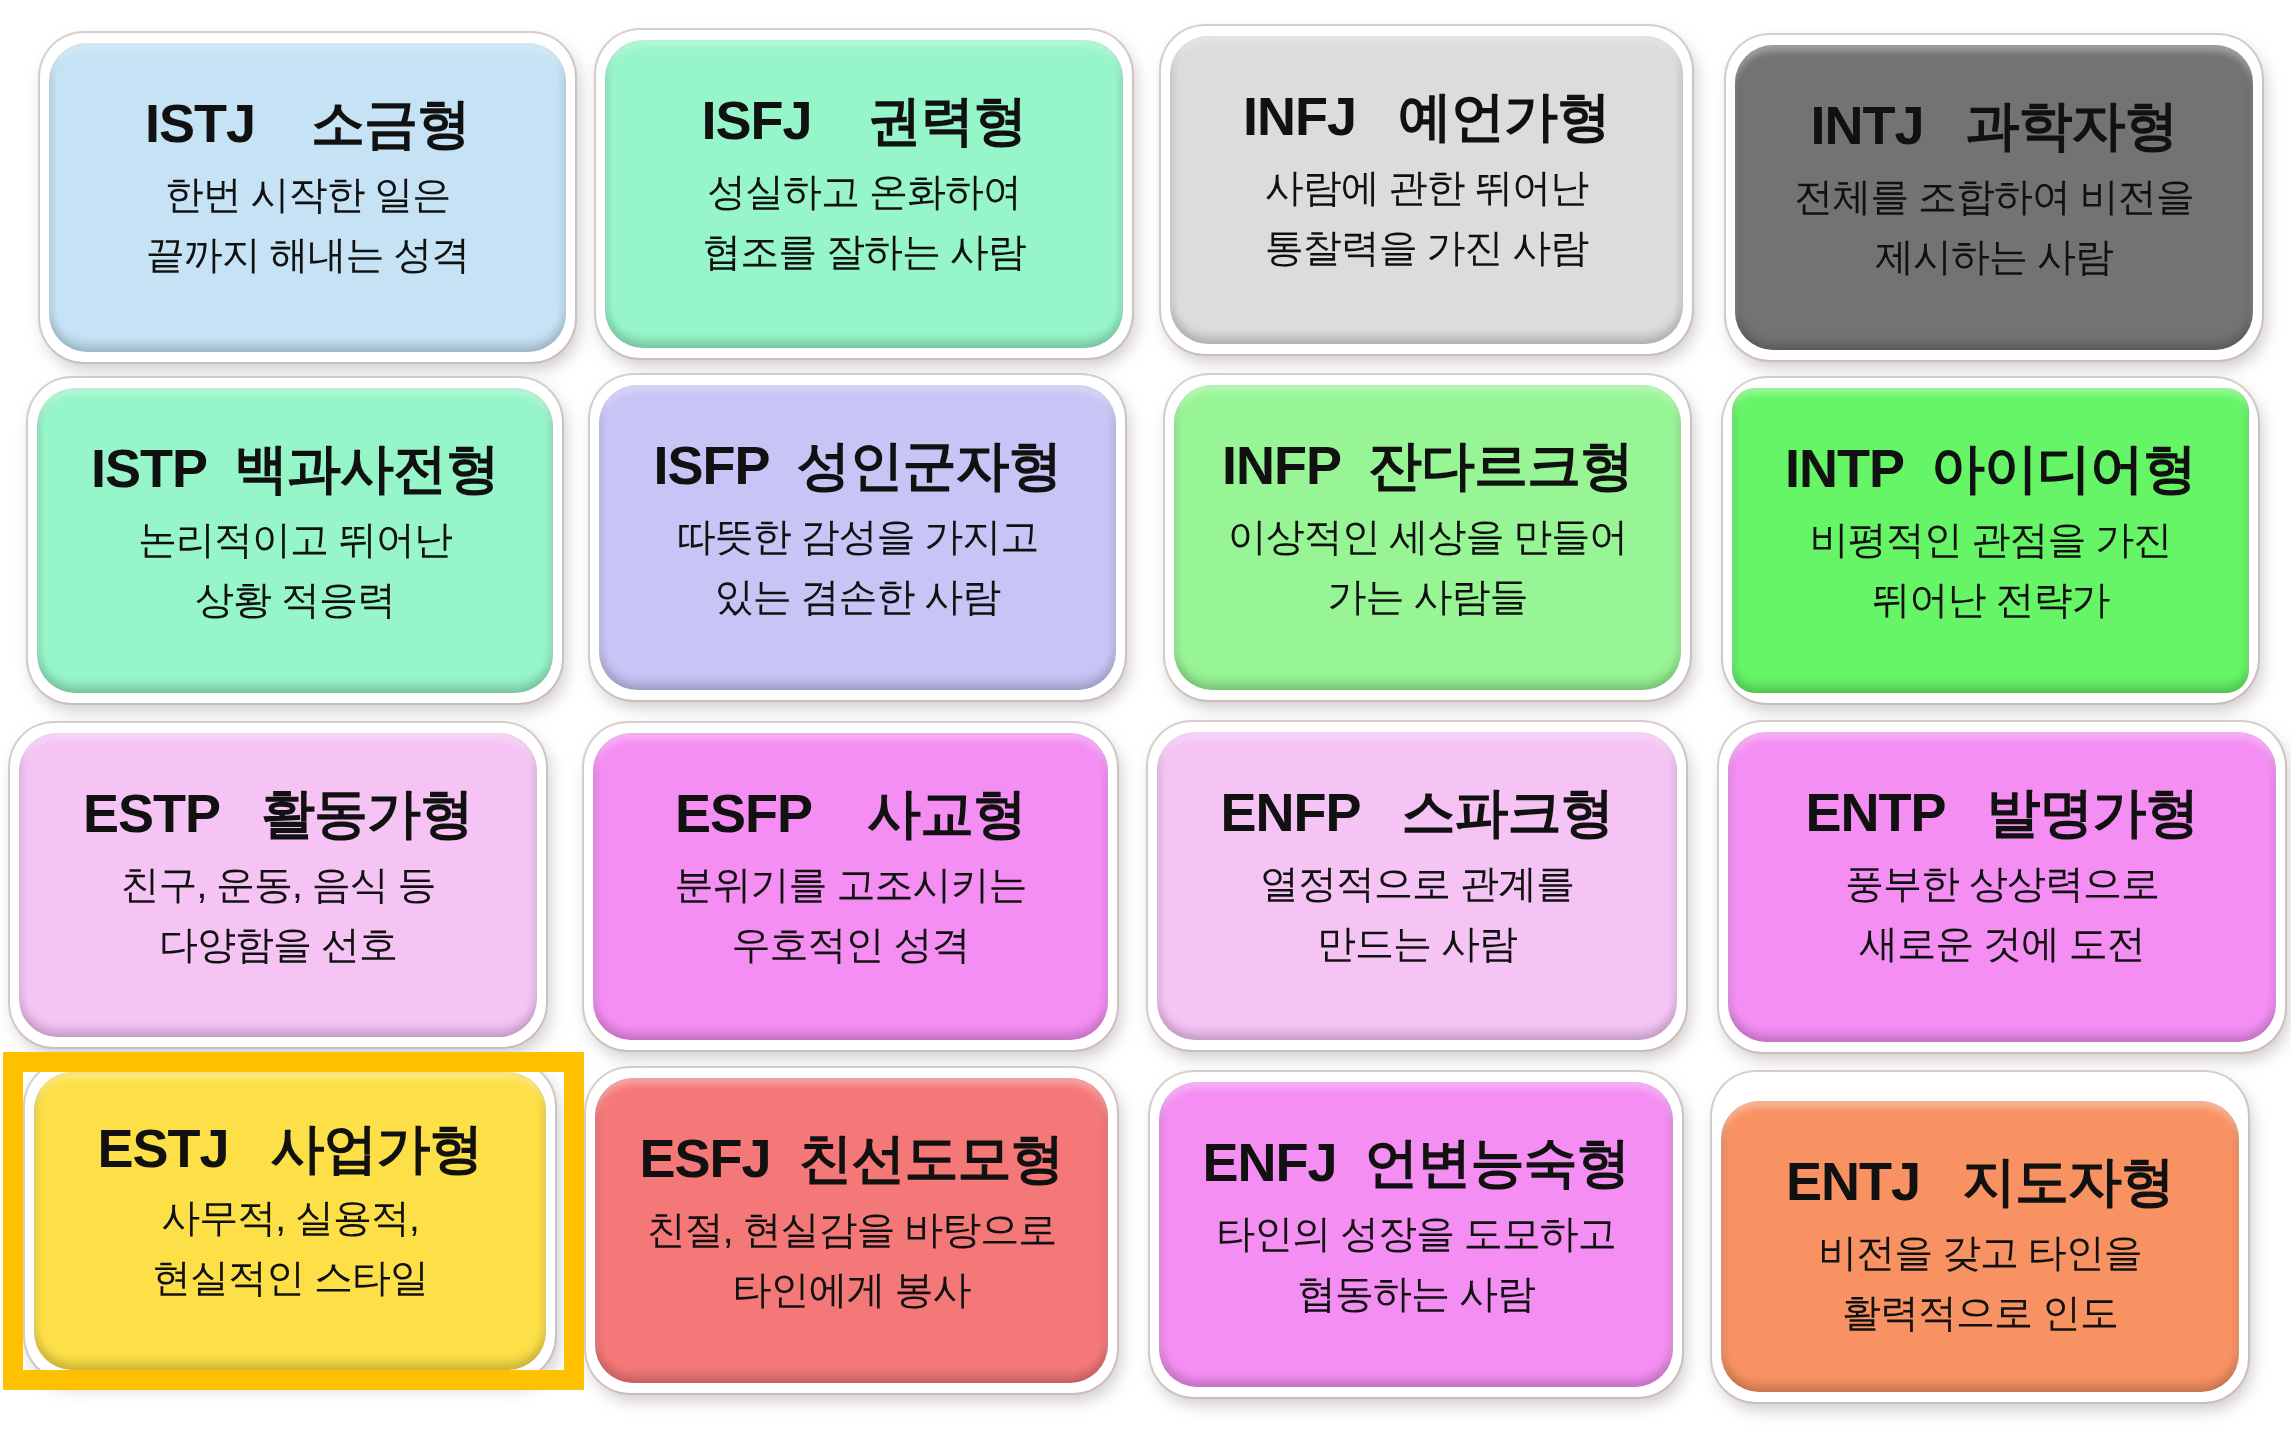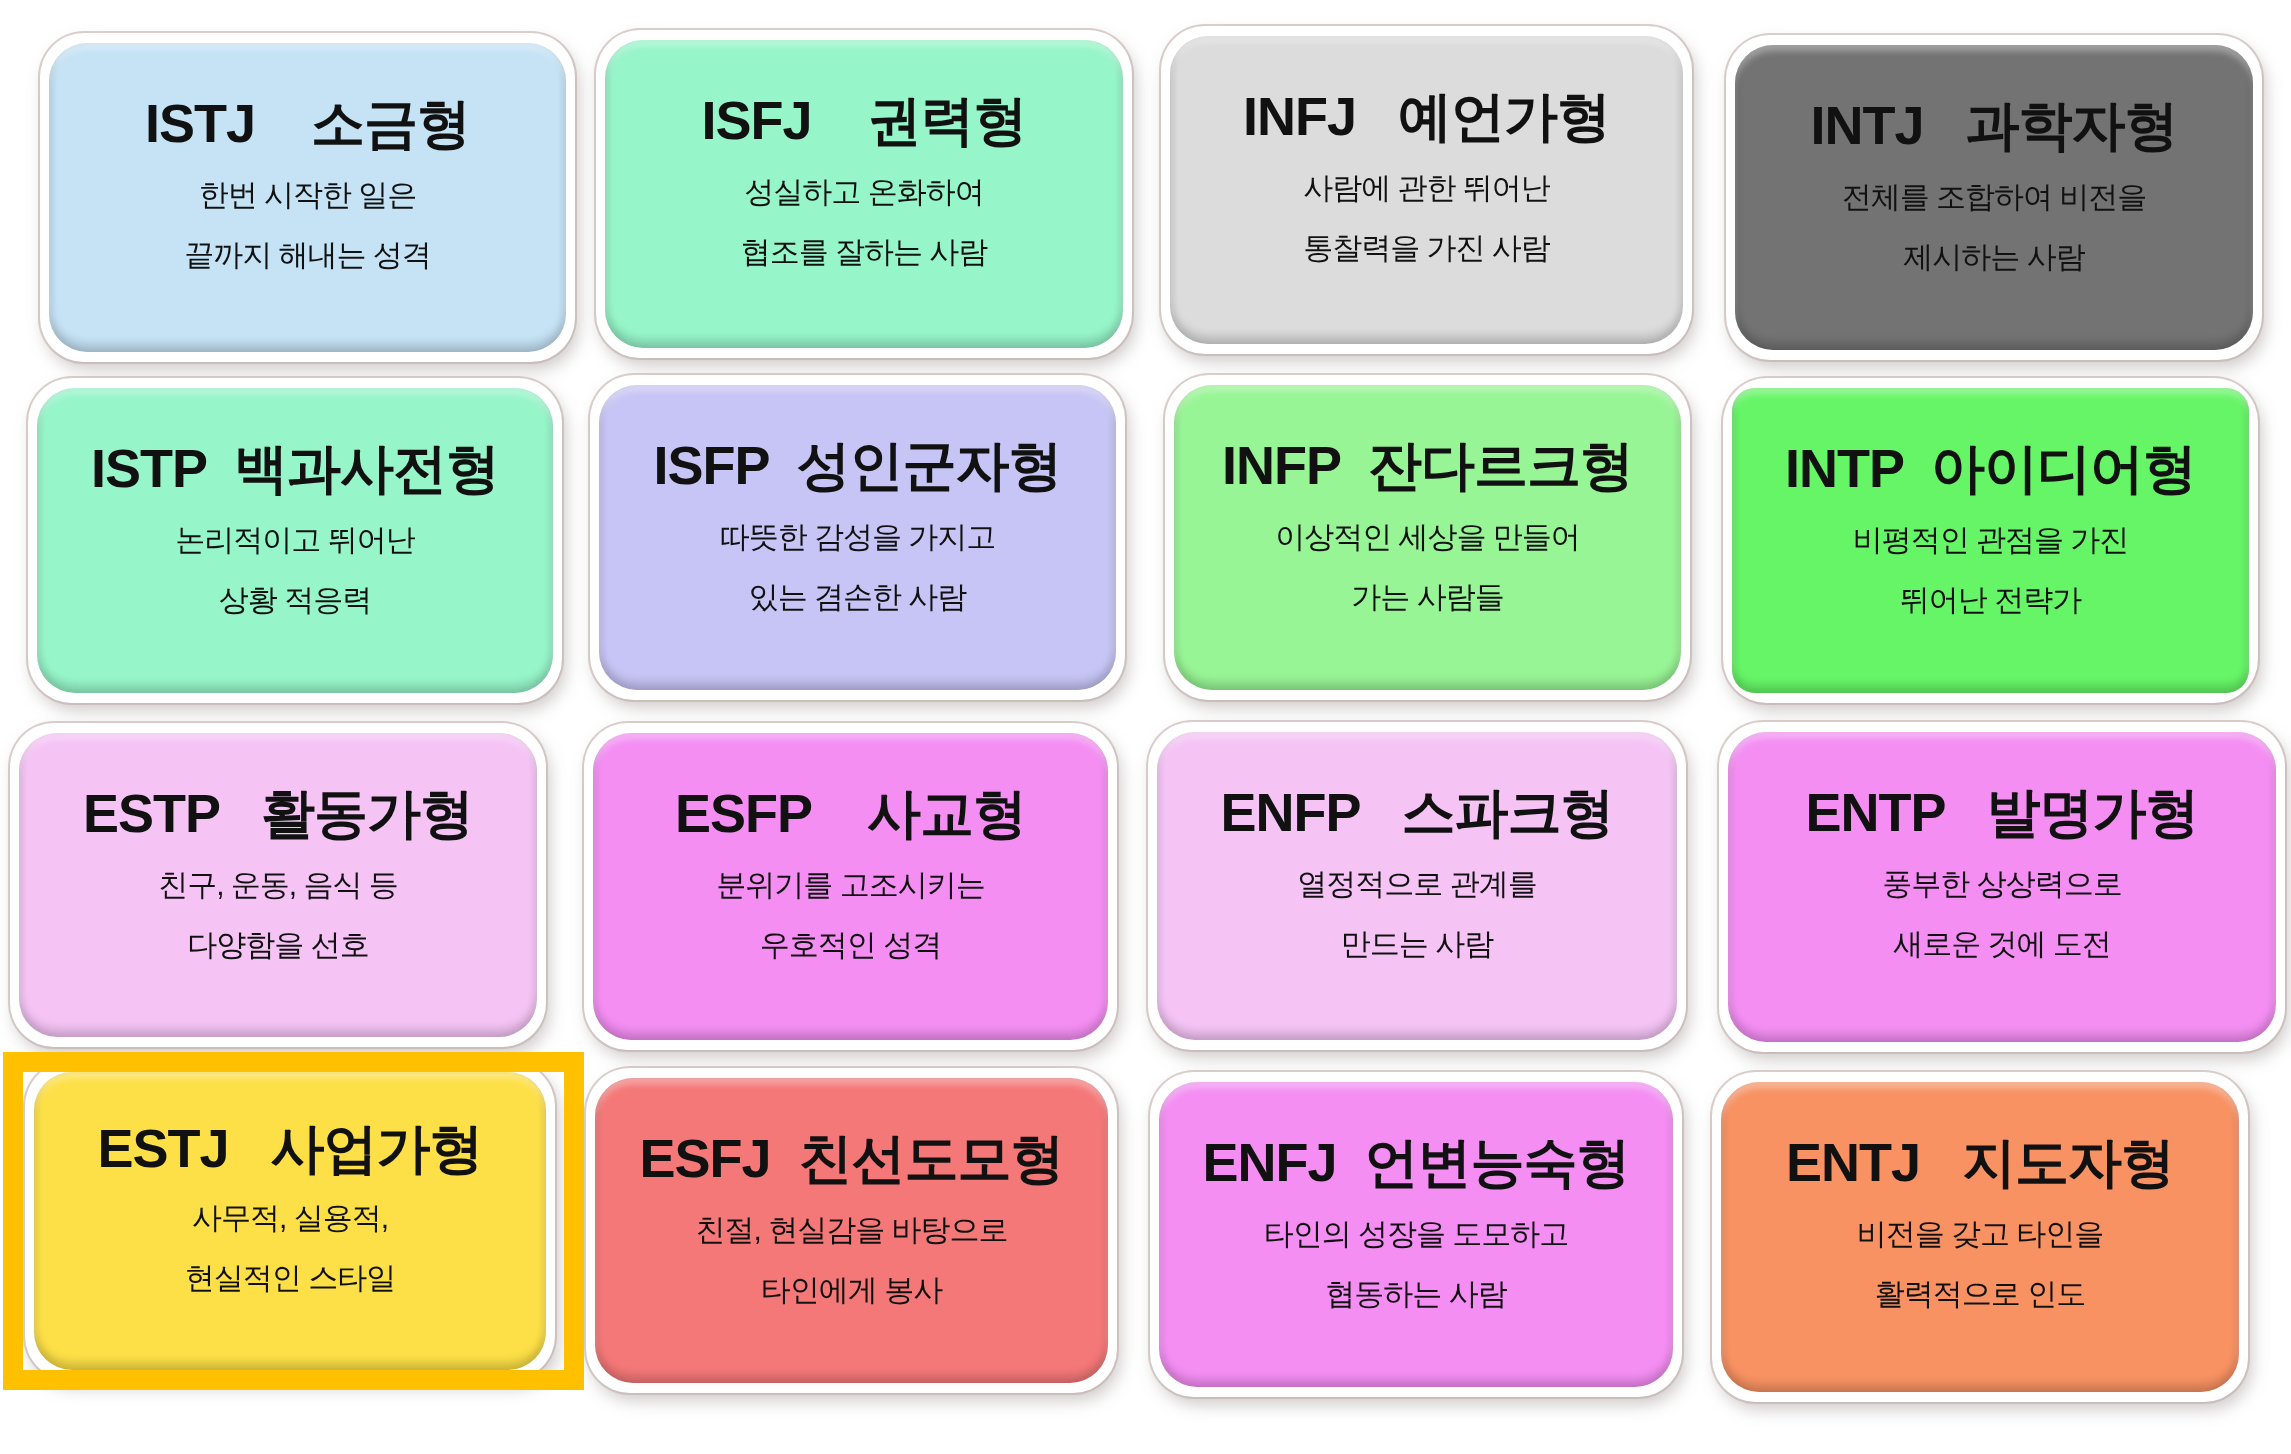--- a/index.html
+++ b/index.html
@@ -35,21 +35,21 @@
     top: 48px;
     font-size: 54px;
     line-height: 64px;
     font-weight: bold;
     white-space: pre;
     letter-spacing: -1px;
   }
   .card-line {
     position: absolute;
     left: 0; right: 0;
-    font-size: 30px;
+    font-size: 39px;
     line-height: 56px;
     white-space: pre;
     letter-spacing: -1px;
   }
   .card-line.l1 { top: 124px; }
   .card-line.l2 { top: 184px; }
   .highlight-box {
     position: absolute;
     box-sizing: border-box;
     border: 20px solid #FFC000;
@@ -173,20 +173,20 @@
 
 <div class="card-outer" style="left:1150px;top:1072px;width:532px;height:325px;">
   <div class="card-inner" style="background:#F48EF3;">
     <div class="card-title">ENFJ  언변능숙형</div>
     <div class="card-line l1">타인의 성장을 도모하고</div>
     <div class="card-line l2">협동하는 사람</div>
   </div>
 </div>
 
 <div class="card-outer" style="left:1712px;top:1072px;width:536px;height:330px;">
-  <div class="card-inner" style="background:#F89263;">
+  <div class="card-inner" style="background:#F89263;margin-top:19px;">
     <div class="card-title">ENTJ   지도자형</div>
     <div class="card-line l1">비전을 갖고 타인을</div>
     <div class="card-line l2">활력적으로 인도</div>
   </div>
 </div>
 
 <div class="highlight-box" style="left:3px;top:1052px;width:581px;height:338px;"></div>
 
 </body></html>

